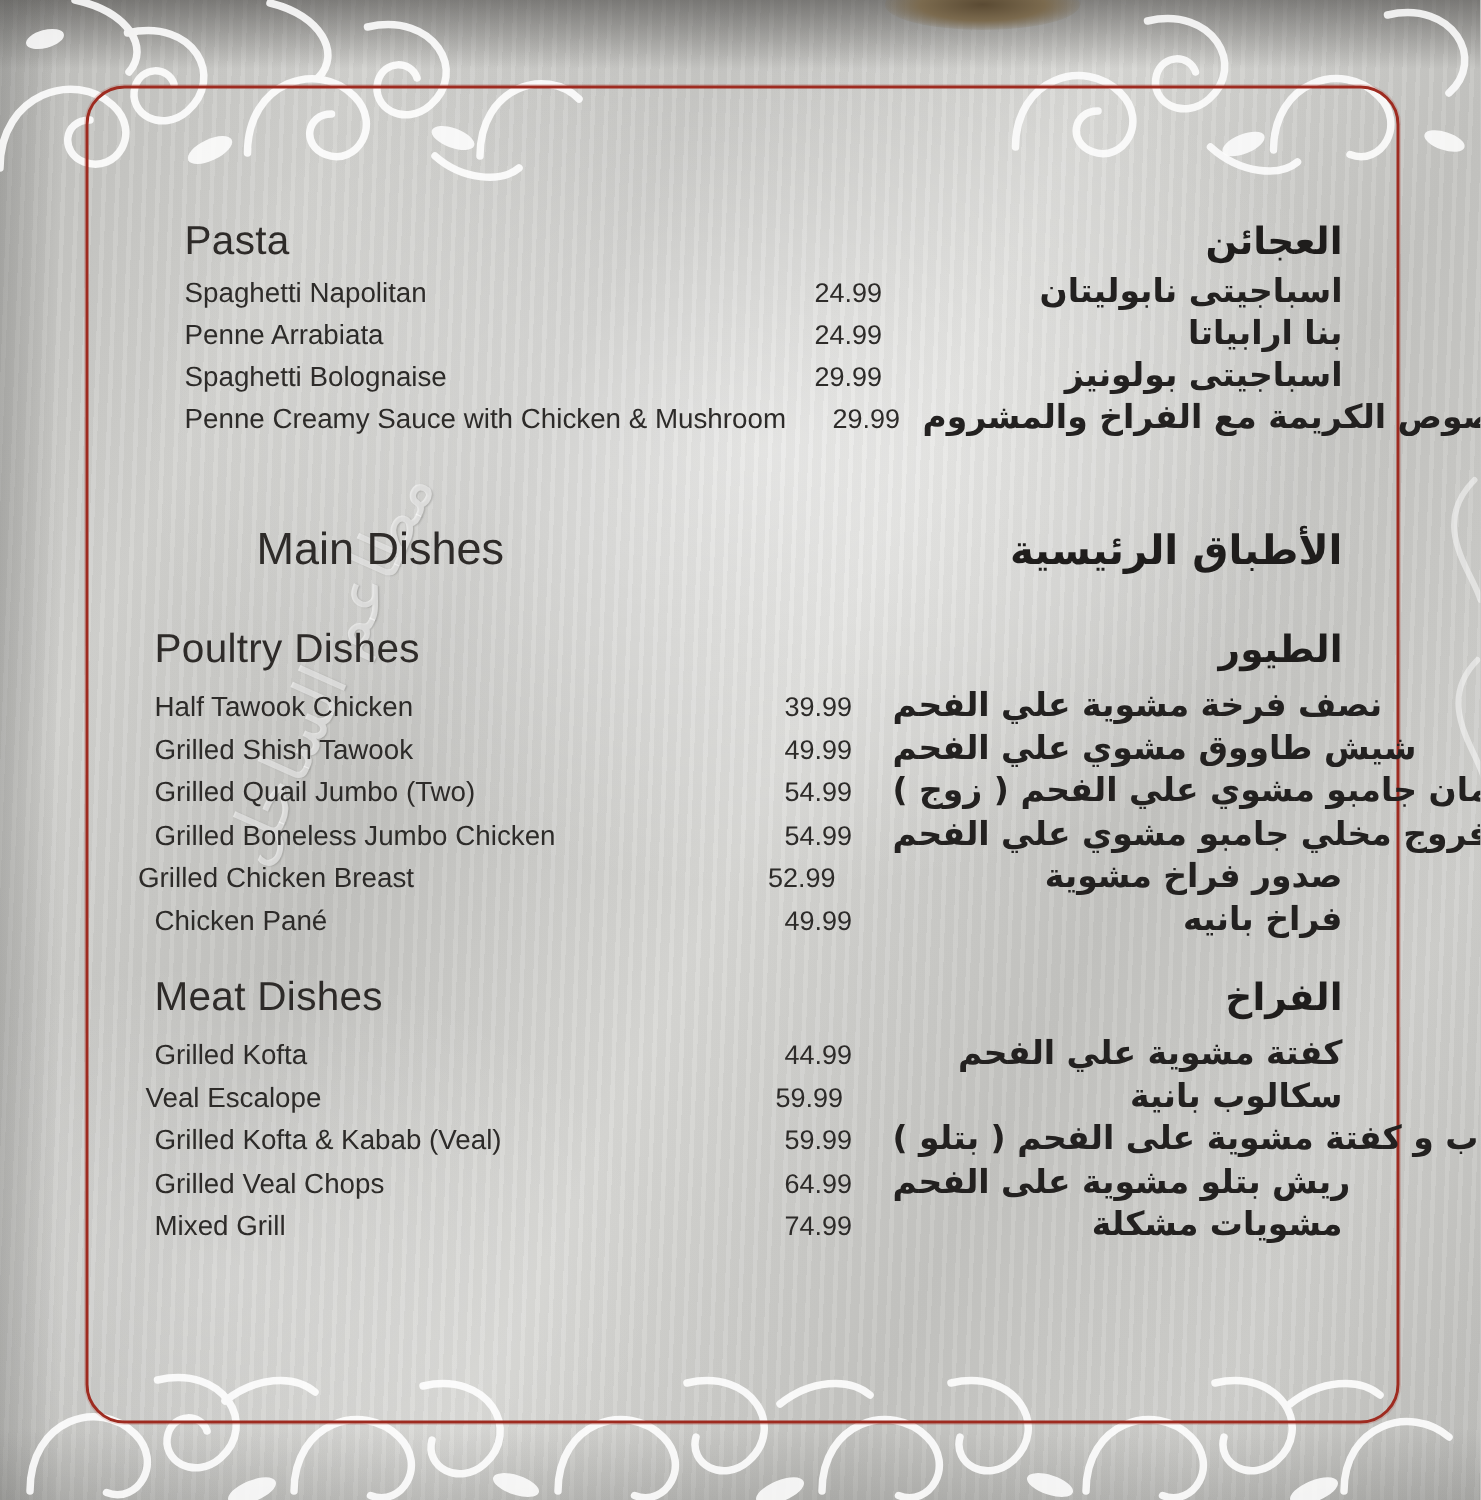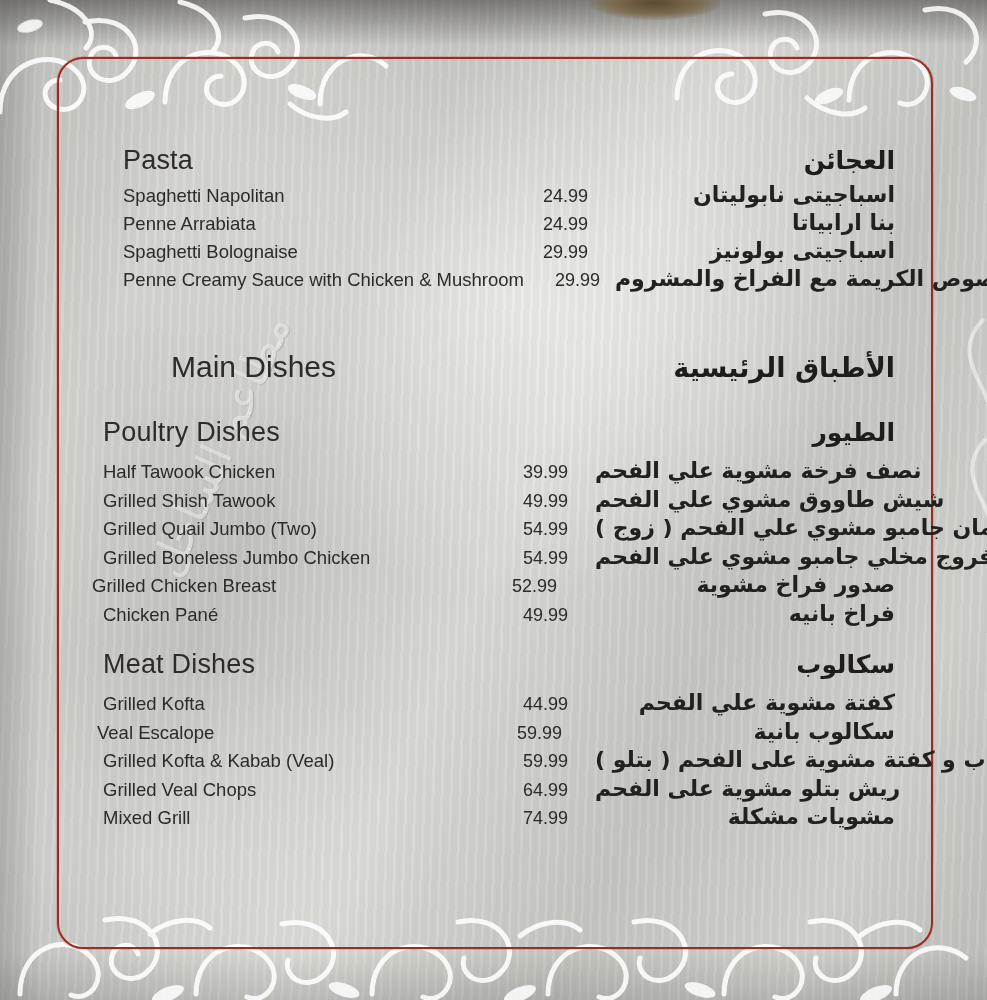--- a/index.html
+++ b/index.html
@@ -353,21 +353,21 @@
           <div class="en">Chicken Pané</div>
           <div class="price">49.99</div>
           <div class="ar">فراخ بانيه</div>
         </div>
       </div>
     </div>
 
     <div class="section" style="top:592px;">
       <div class="sec-head">
         <div class="en">Meat Dishes</div>
-        <div class="ar">سكالوب</div>
+        <div class="ar">الفراخ</div>
       </div>
       <div class="items" style="margin-top:10px;">
         <div class="item" style="height:28.5px;">
           <div class="en">Grilled Kofta</div>
           <div class="price">44.99</div>
           <div class="ar">كفتة مشوية علي الفحم</div>
         </div>
         <div class="item" style="height:28.5px;padding-left:40px;">
           <div class="en">Veal Escalope</div>
           <div class="price">59.99</div>

